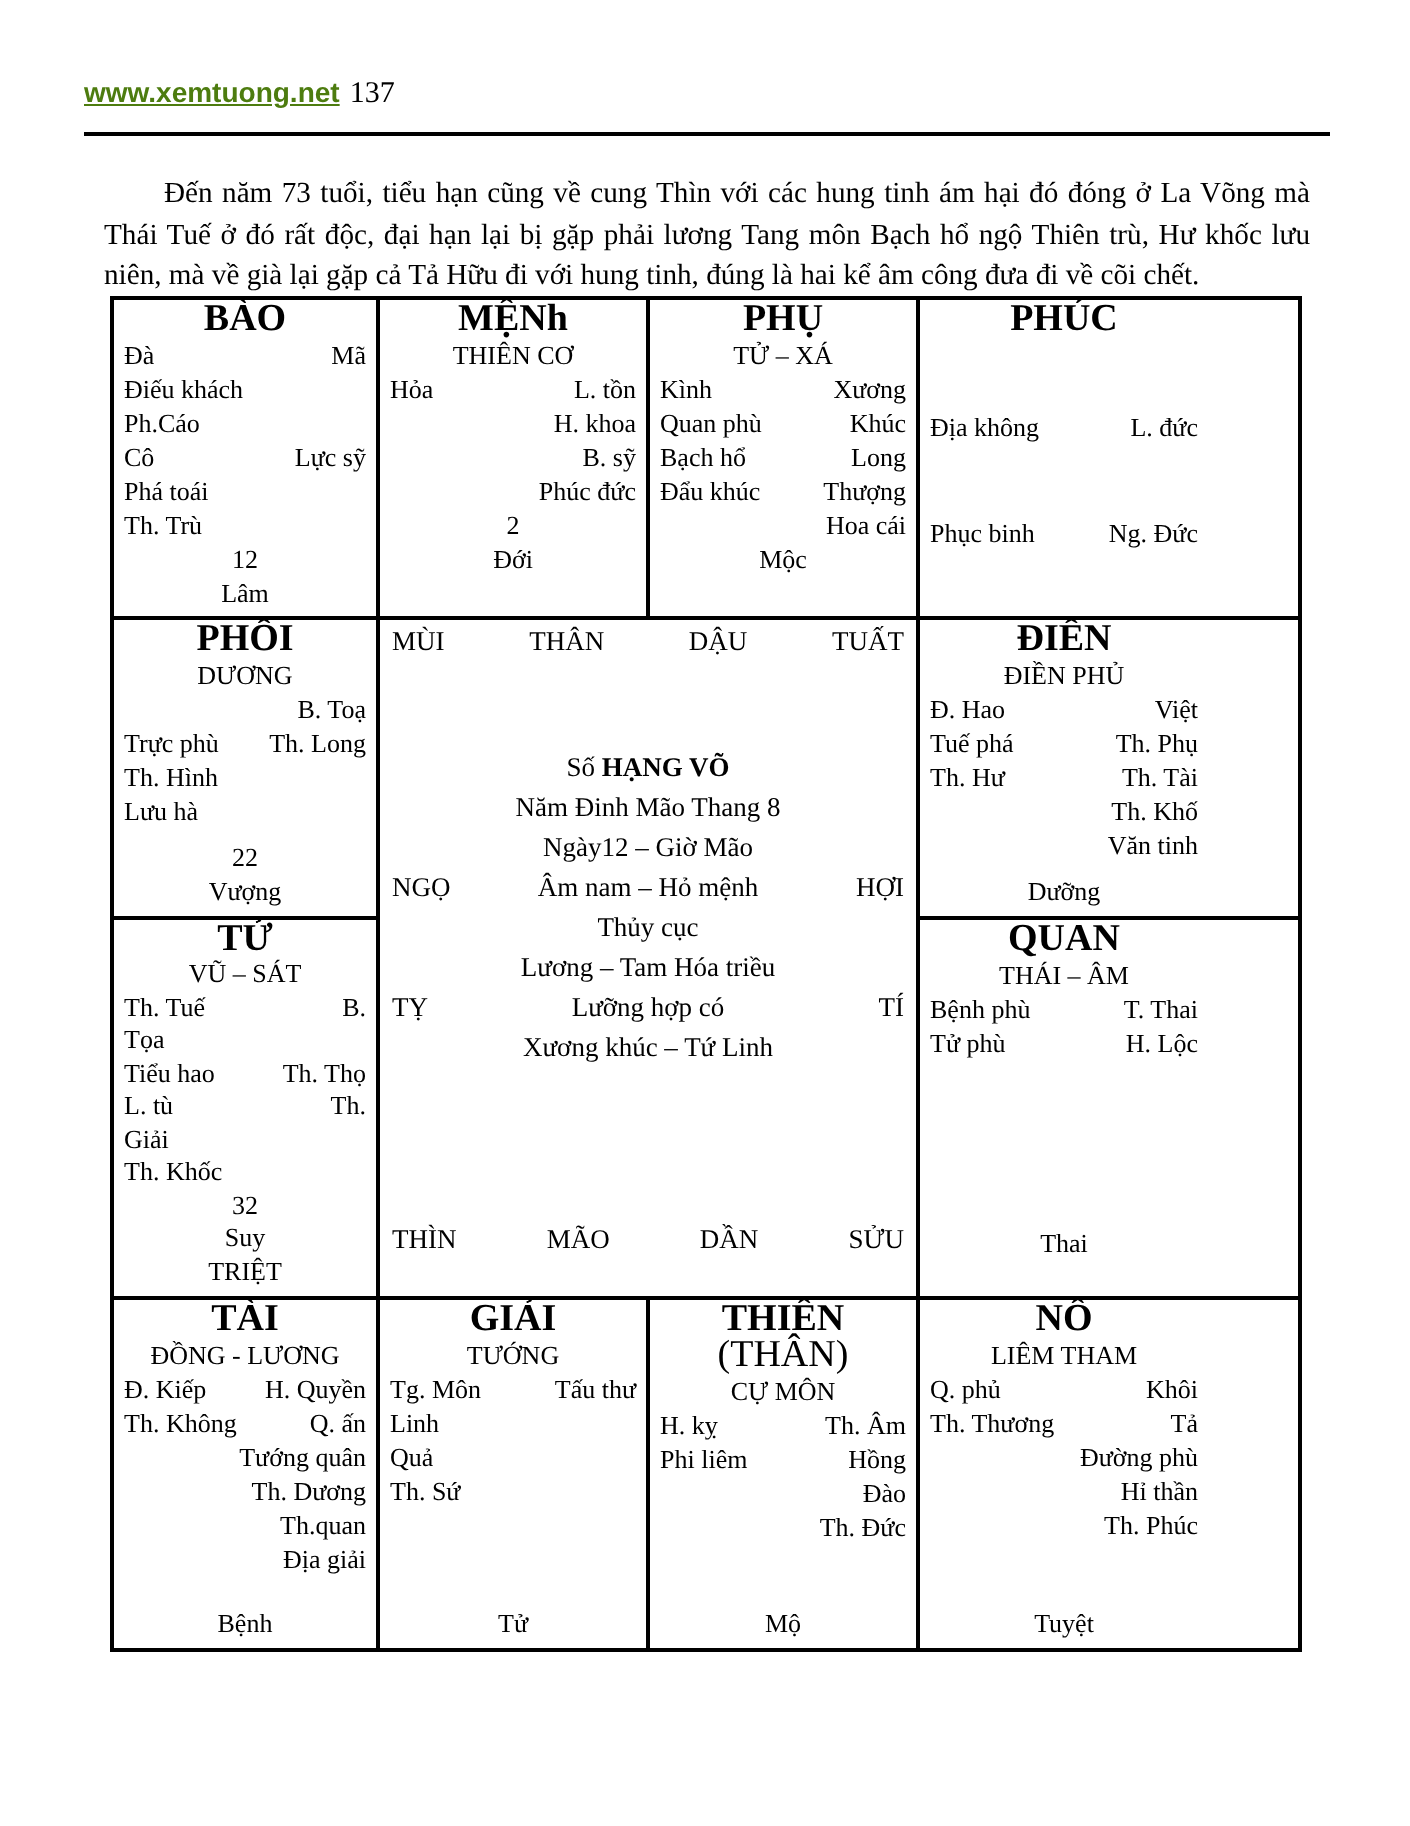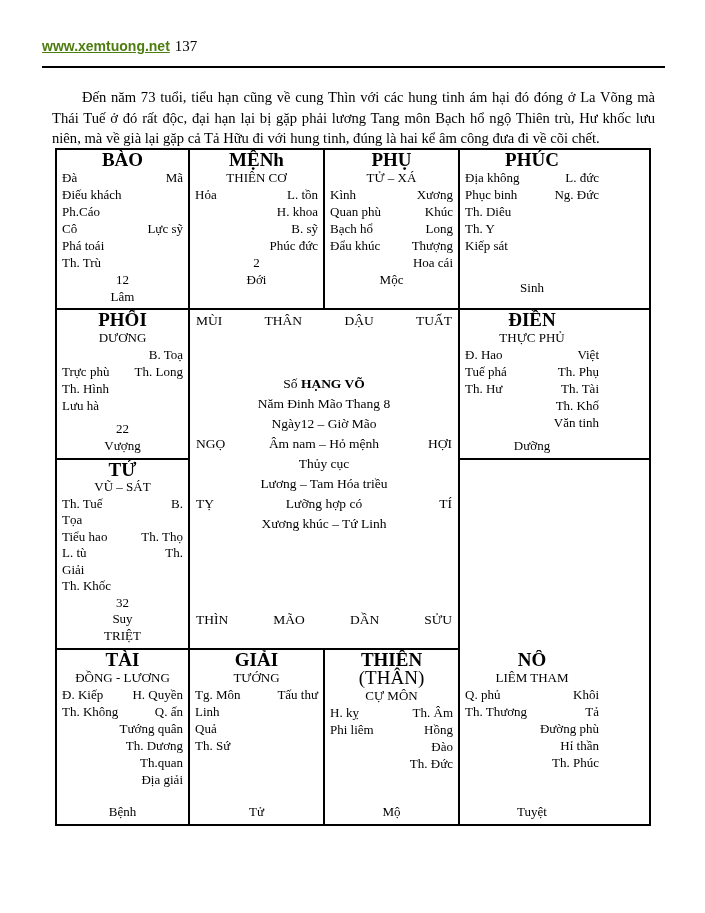--- a/index.html
+++ b/index.html
@@ -145,21 +145,21 @@
       <div class="pline">
         <span>Đẩu khúc</span>
         <span>Thượng</span>
       </div>
       <div class="pline">
         <span></span>
         <span>Hoa cái</span>
       </div>
       <div class="pline pc"><span>Mộc</span></div>
     </div>
-  <div class="cell last-col wide pb-md" style="grid-area: phuc;">
+  <div class="cell last-col wide pb-md" style="grid-area: phuc; gap: 36px;">
       <div class="ptitle"><span>PHÚC</span></div>
       <div class="pline">
         <span>Địa không</span>
         <span>L. đức</span>
       </div>
       <div class="pline">
         <span>Phục binh</span>
         <span>Ng. Đức</span>
       </div>
       <div class="pline">
@@ -221,21 +221,21 @@
     <div class="branch-row" id="branches-bottom">
         <span>THÌN</span>
         <span>MÃO</span>
         <span>DẦN</span>
         <span>SỬU</span>
       </div>
   </div>
 
   <div class="cell last-col wide" style="grid-area: dien;">
       <div class="ptitle"><span>ĐIỀN</span></div>
-      <div class="pline pc"><span>THỰC PHỦ</span></div>
+      <div class="pline pc"><span>ĐIỀN PHỦ</span></div>
       <div class="pline">
         <span>Đ. Hao</span>
         <span>Việt</span>
       </div>
       <div class="pline">
         <span>Tuế phá</span>
         <span>Th. Phụ</span>
       </div>
       <div class="pline">
         <span>Th. Hư</span>
@@ -276,20 +276,34 @@
         <span></span>
       </div>
       <div class="pline">
         <span>Th. Khốc</span>
         <span></span>
       </div>
       <div class="pline pc"><span>32</span></div>
       <div class="pline pc"><span>Suy</span></div>
       <div class="pline pc"><span>TRIỆT</span></div>
     </div>
+  <div class="cell last-col wide pb-lg" style="grid-area: quan;">
+      <div class="ptitle"><span>QUAN</span></div>
+      <div class="pline pc"><span>THÁI – ÂM</span></div>
+      <div class="pline">
+        <span>Bệnh phù</span>
+        <span>T. Thai</span>
+      </div>
+      <div class="pline">
+        <span>Tử phù</span>
+        <span>H. Lộc</span>
+      </div>
+      <div class="pgap"></div>
+      <div class="pline pc"><span>Thai</span></div>
+    </div>
   <div class="cell last-row" style="grid-area: tai;">
       <div class="ptitle"><span>TÀI</span></div>
       <div class="pline pc"><span>ĐỒNG - LƯƠNG</span></div>
       <div class="pline">
         <span>Đ. Kiếp</span>
         <span>H. Quyền</span>
       </div>
       <div class="pline">
         <span>Th. Không</span>
         <span>Q. ấn</span>

